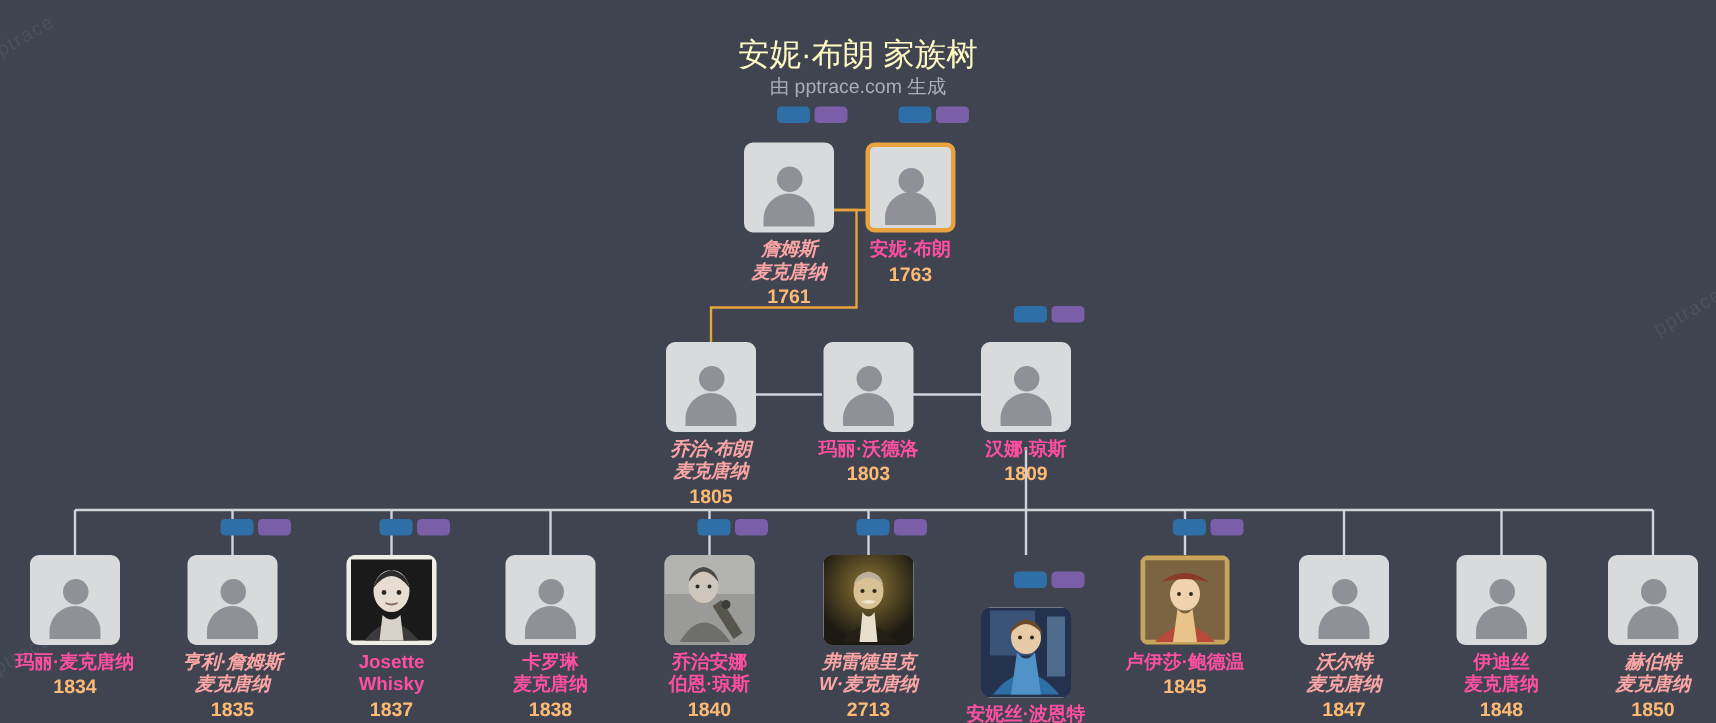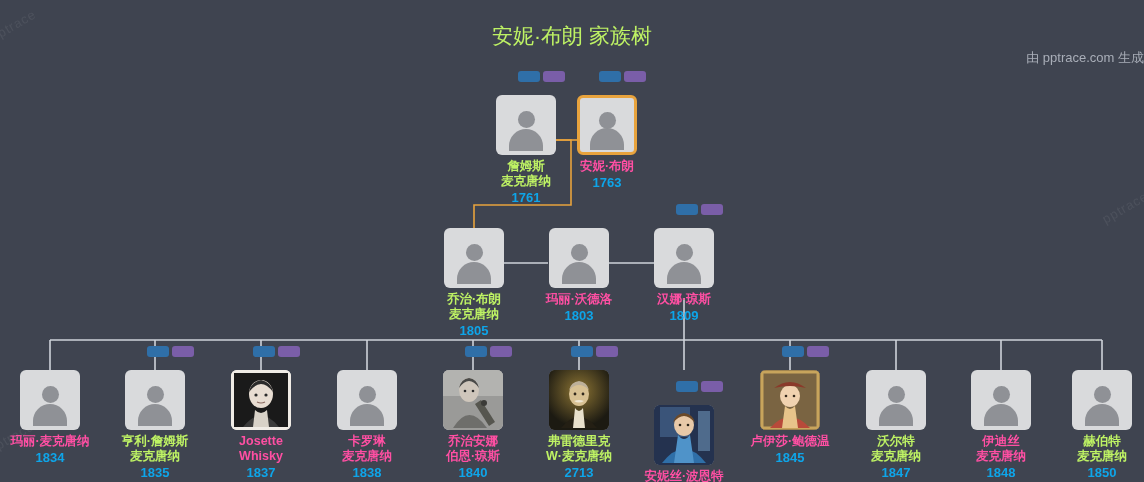--- a/index.html
+++ b/index.html
@@ -10,25 +10,25 @@
     overflow:hidden;
     position:relative;
   }
   .watermark{
     position:absolute;color:rgba(255,255,255,0.07);
     font-size:13px;letter-spacing:1px;pointer-events:none;
     transform:rotate(-30deg);
   }
   #title{
     position:absolute;top:22px;left:0;width:100%;
-    text-align:center;color:#bef264;font-size:21px;
+    text-align:center;color:#fef9c3;font-size:21px;
   }
   #subtitle{
     position:absolute;top:49px;left:0;width:100%;
-    text-align:right;color:#a9aeb8;font-size:13px;
+    text-align:center;color:#a9aeb8;font-size:13px;
   }
   svg#lines{position:absolute;left:0;top:0;width:1144px;height:482px;}
 
   .node{position:absolute;}
   .photo{
     width:60px;height:60px;border-radius:6px;
     background:#d9dadc;overflow:hidden;position:relative;
     box-sizing:border-box;
   }
   .photo.sel{border:3px solid #e8a33d;background:#d9dadc;}
@@ -41,22 +41,22 @@
   }
   .ph-silhouette .body{
     position:absolute;left:50%;top:56%;width:34px;height:22px;
     margin-left:-17px;border-radius:17px 17px 0 0;background:#8f9196;
   }
   .labels{
     position:absolute;top:64px;left:-38px;width:136px;
     text-align:center;line-height:15px;
   }
   .nm{color:#ff4fa3;font-size:12.5px;font-weight:bold;}
-  .nm.male{color:#bef264;}
-  .yr{color:#0ea5e9;font-size:13px;font-weight:bold;margin-top:1px;}
+  .nm.male{color:#fca5a5;font-style:italic;}
+  .yr{color:#fdba74;font-size:13px;font-weight:bold;margin-top:1px;}
 
   .tagpair{position:absolute;display:flex;gap:3px;}
   .tag{width:22px;height:11px;border-radius:3px;}
   .tag.blue{background:#2f6fa8;}
   .tag.purple{background:#7a5ea8;}
 
   
   .art{position:absolute;left:0;top:0;width:100%;height:100%;}
 </style>
 </head>

